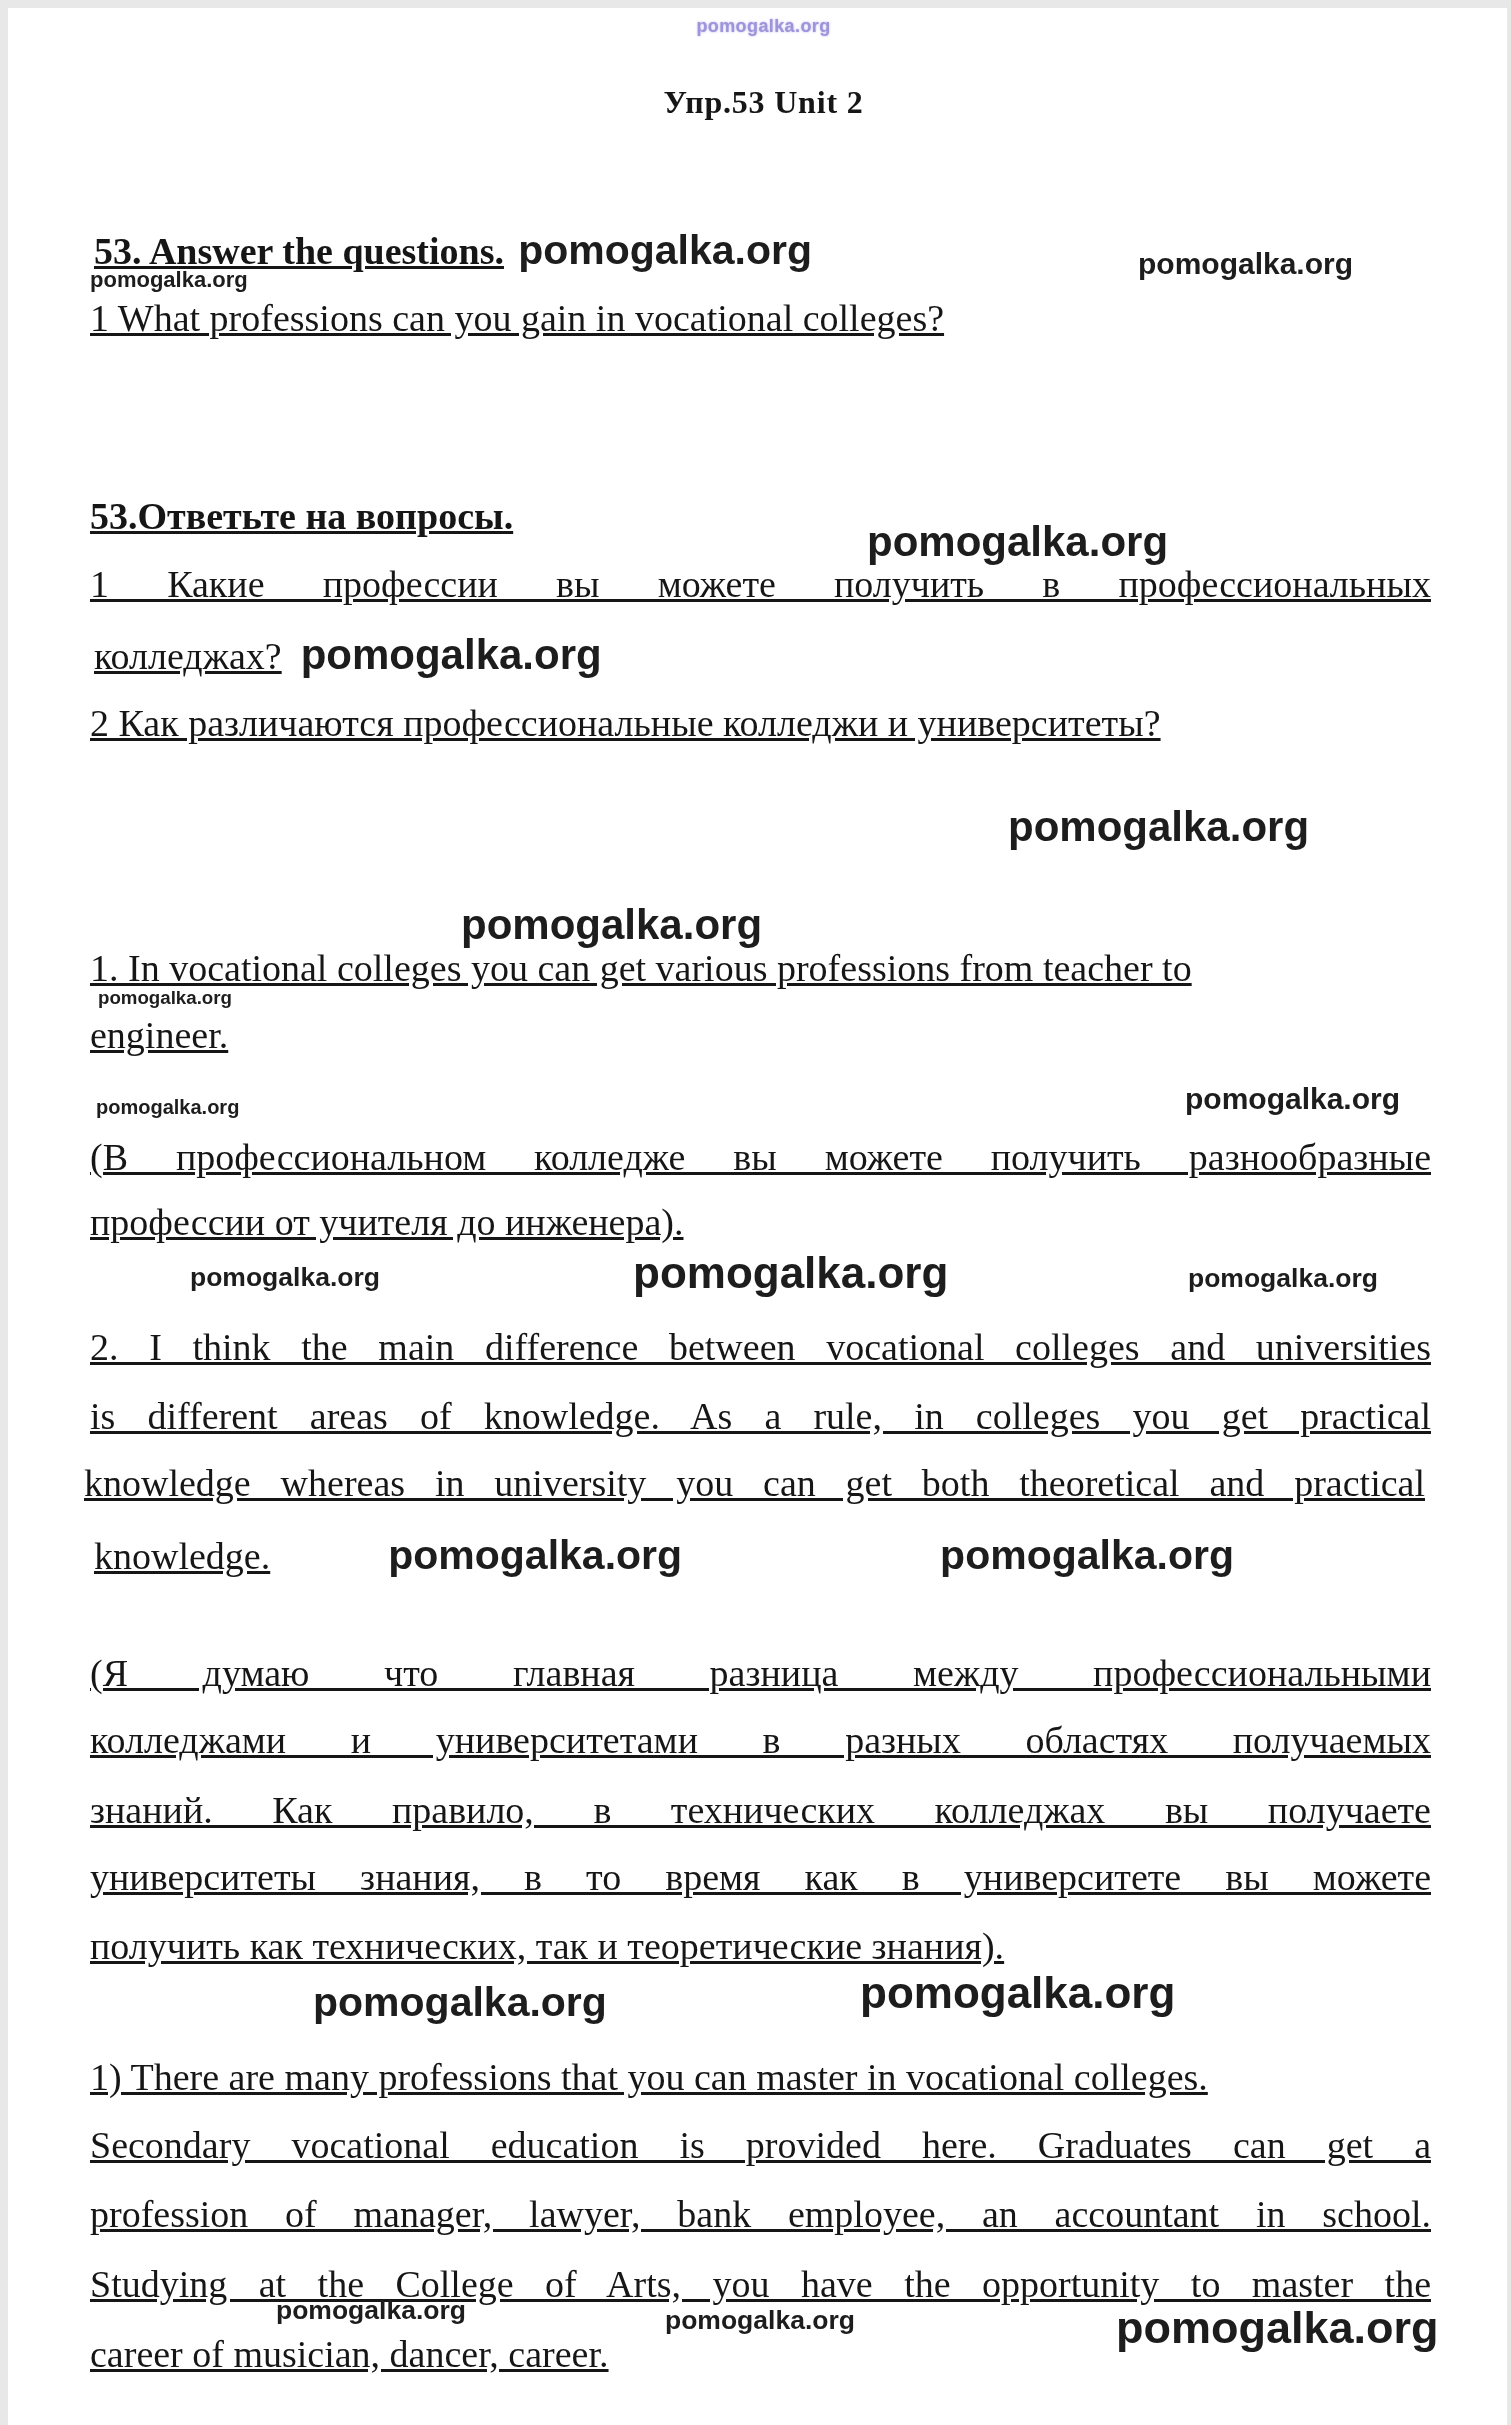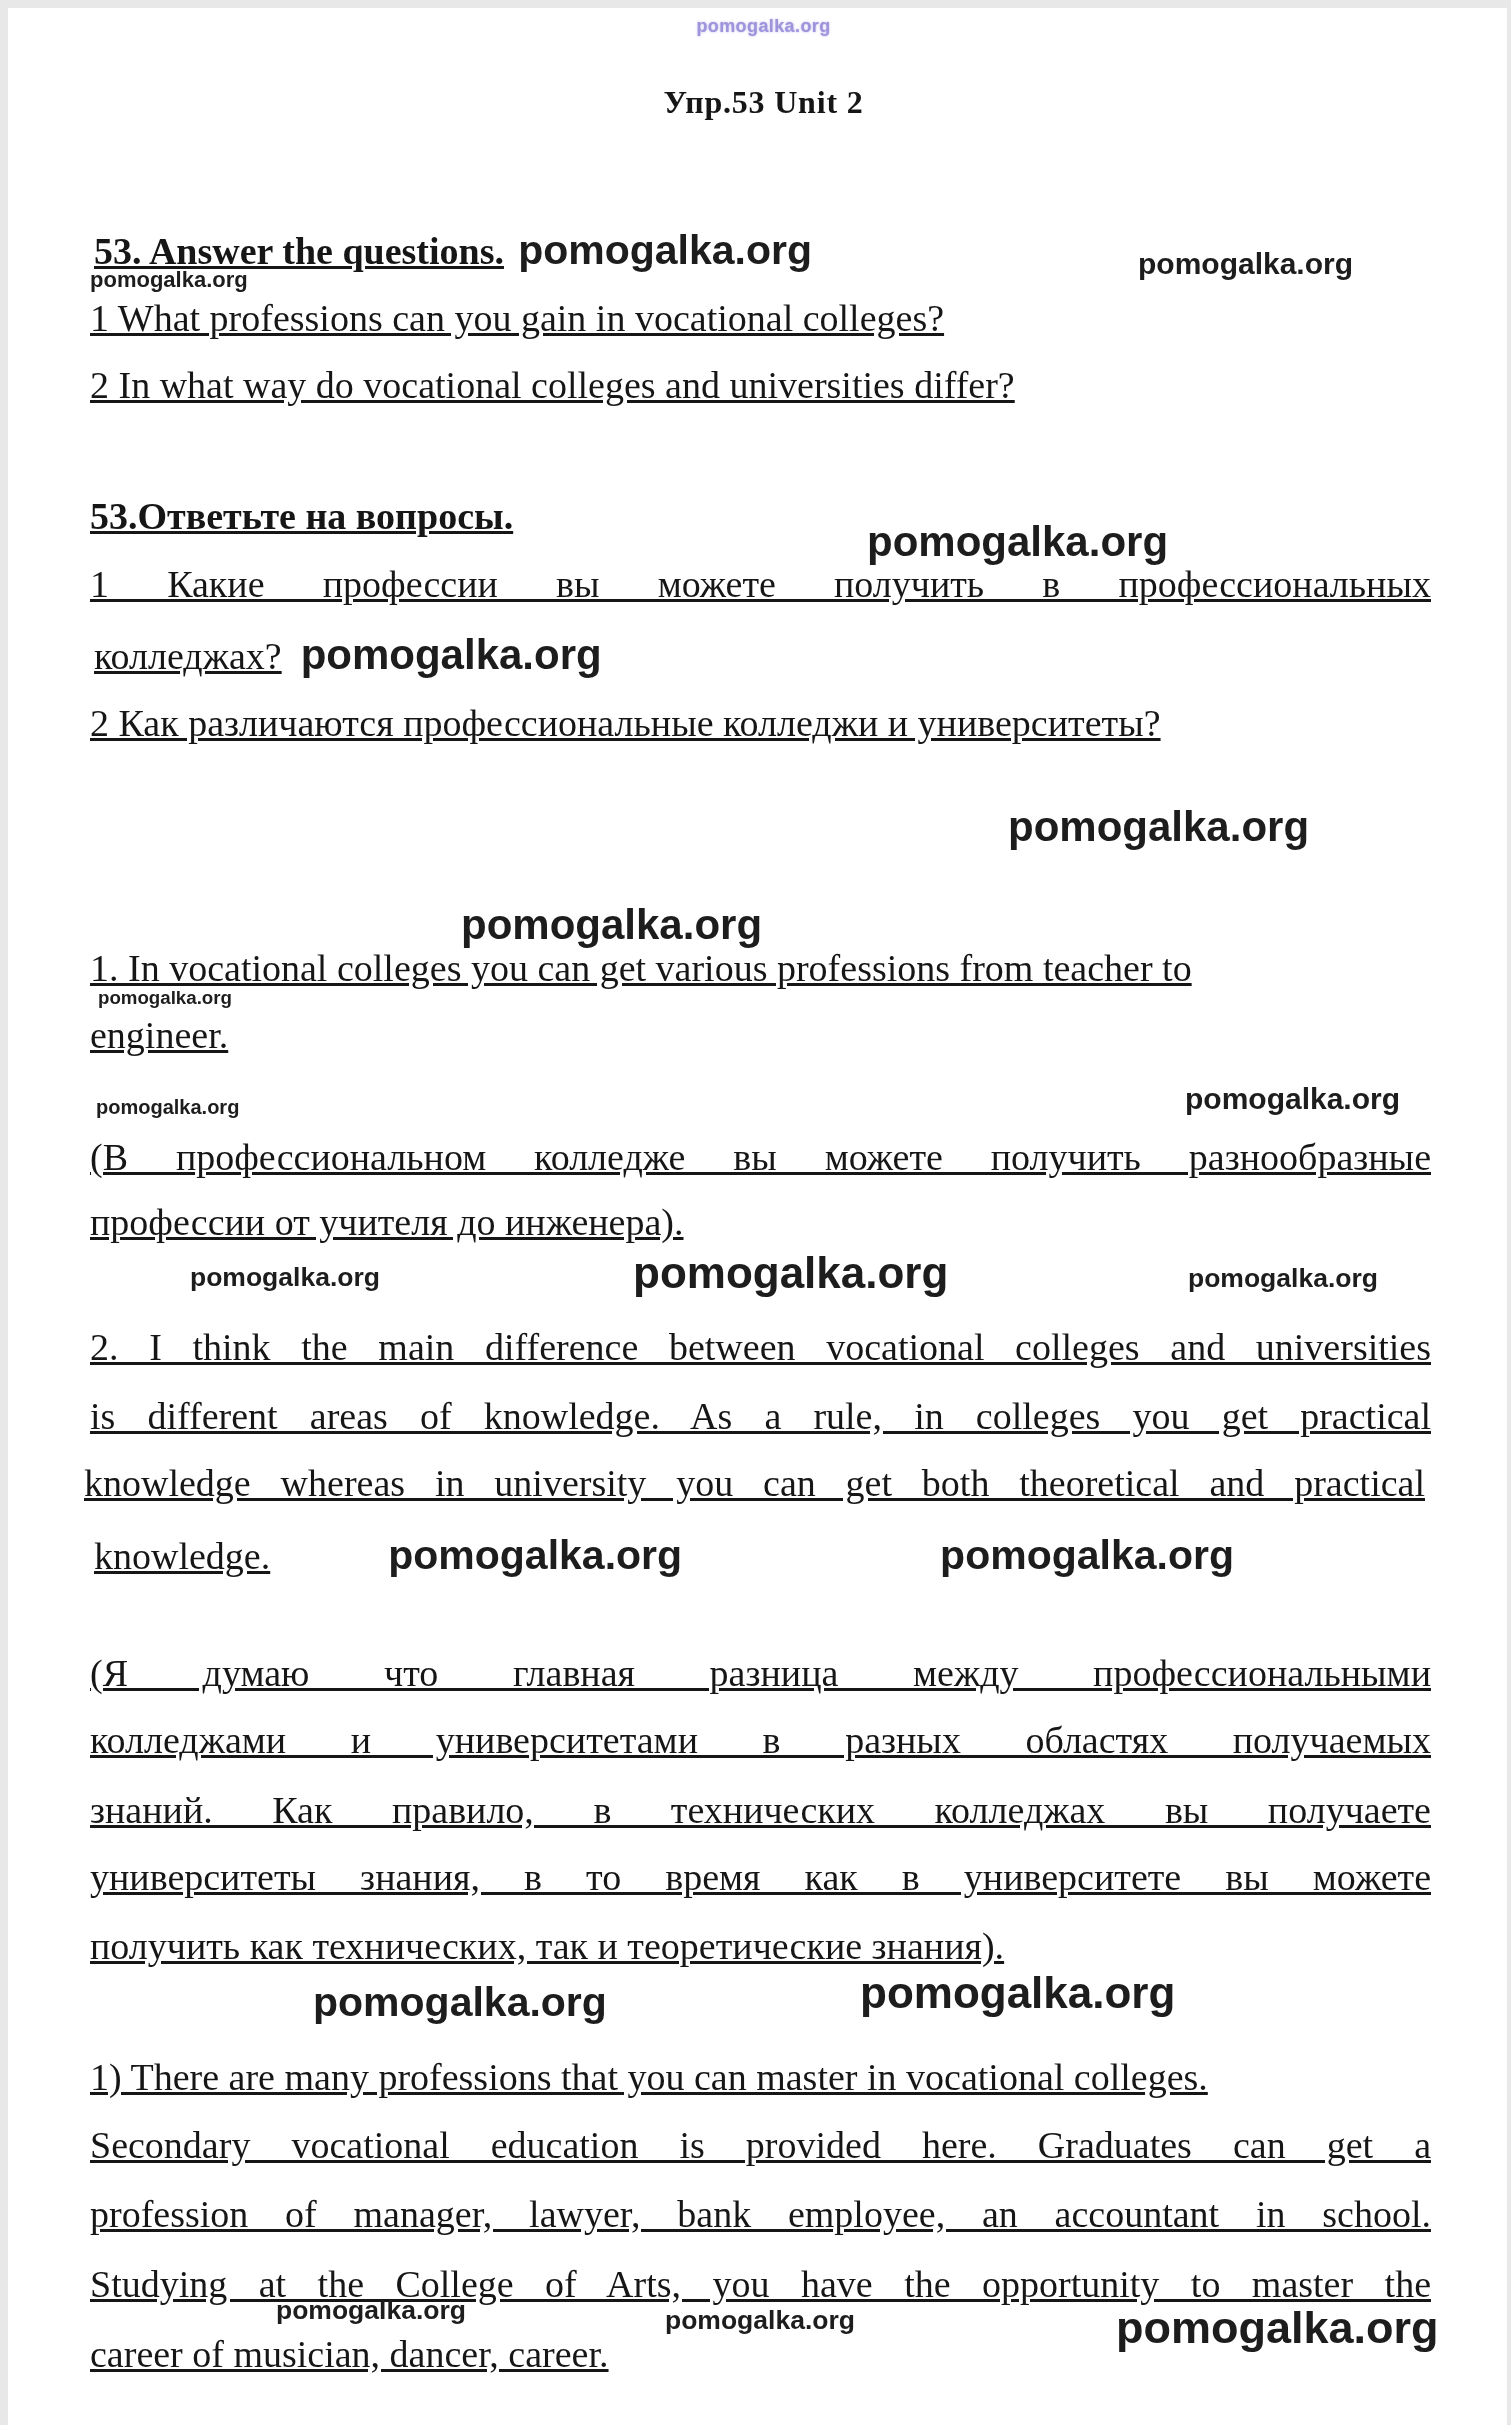--- a/index.html
+++ b/index.html
@@ -42,21 +42,20 @@
   <div class="abs title" style="left:0; top:72px;">Упр.53 Unit 2</div>
 
   <div class="abs row" style="left:78px; top:212px;">
     <span class="tline bold">53. Answer the questions.</span>
     <span class="wm wm52" style="margin-left:6.2px;">pomogalka.org</span>
   </div>
   <div class="abs wm wm38" style="left:1126px; top:235px;">pomogalka.org</div>
   <div class="abs wm wm28" style="left:78px; top:256px;">pomogalka.org</div>
 
   <div class="abs tline" style="left:78px; top:284px;">1 What professions can you gain in vocational colleges?</div>
-  <div class="abs tline" style="left:78px; top:351px;">2 In what way do vocational colleges and universities differ?</div>
 
   <div class="abs tline bold" style="left:78px; top:482px;">53.Ответьте на вопросы.</div>
   <div class="abs wm wm54" style="left:855px; top:507px;">pomogalka.org</div>
 
   <div class="abs tline just" style="left:78px; top:550px;">1 Какие профессии вы можете получить в профессиональных</div>
   <div class="abs row" style="left:78px; top:616px;">
     <span class="tline">колледжах?</span>
     <span class="wm wm54" style="margin-left:11px;">pomogalka.org</span>
   </div>
   <div class="abs tline" style="left:78px; top:689px;">2 Как различаются профессиональные колледжи и университеты?</div>

